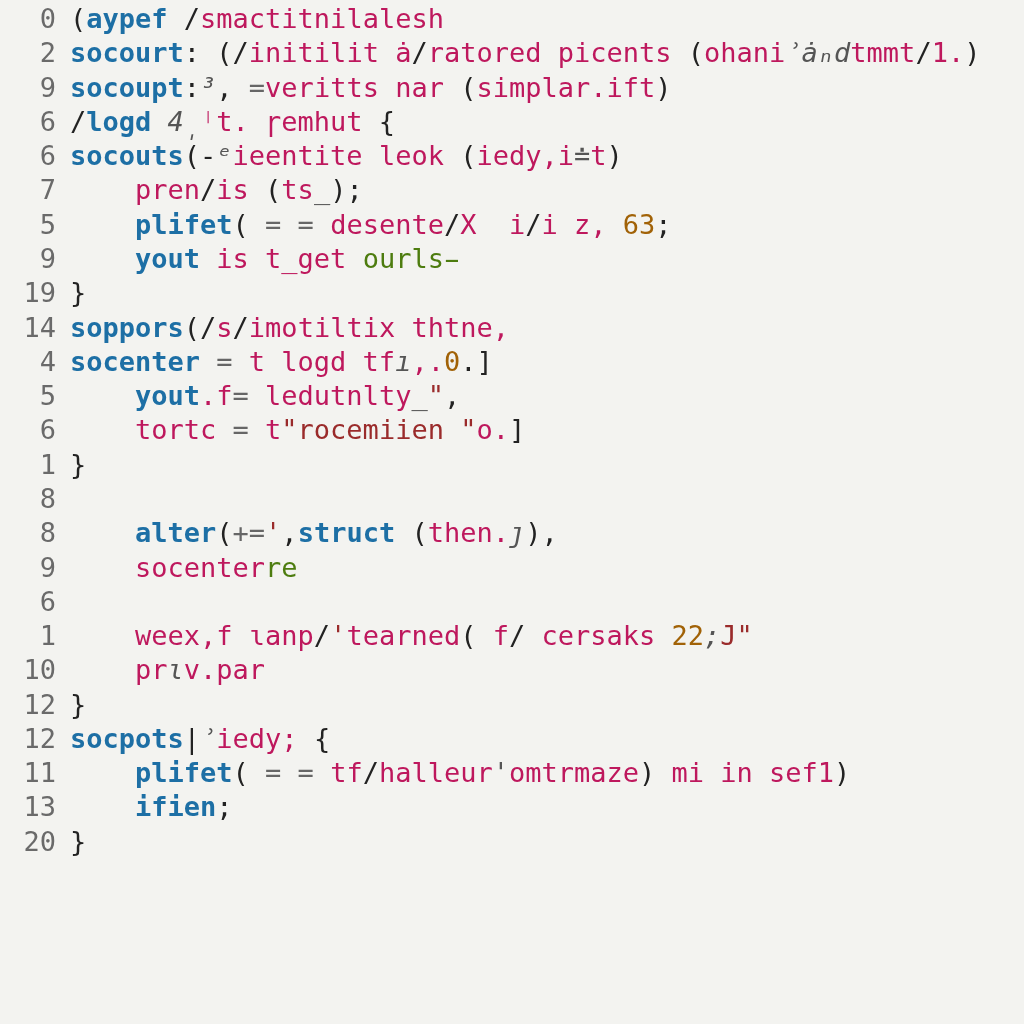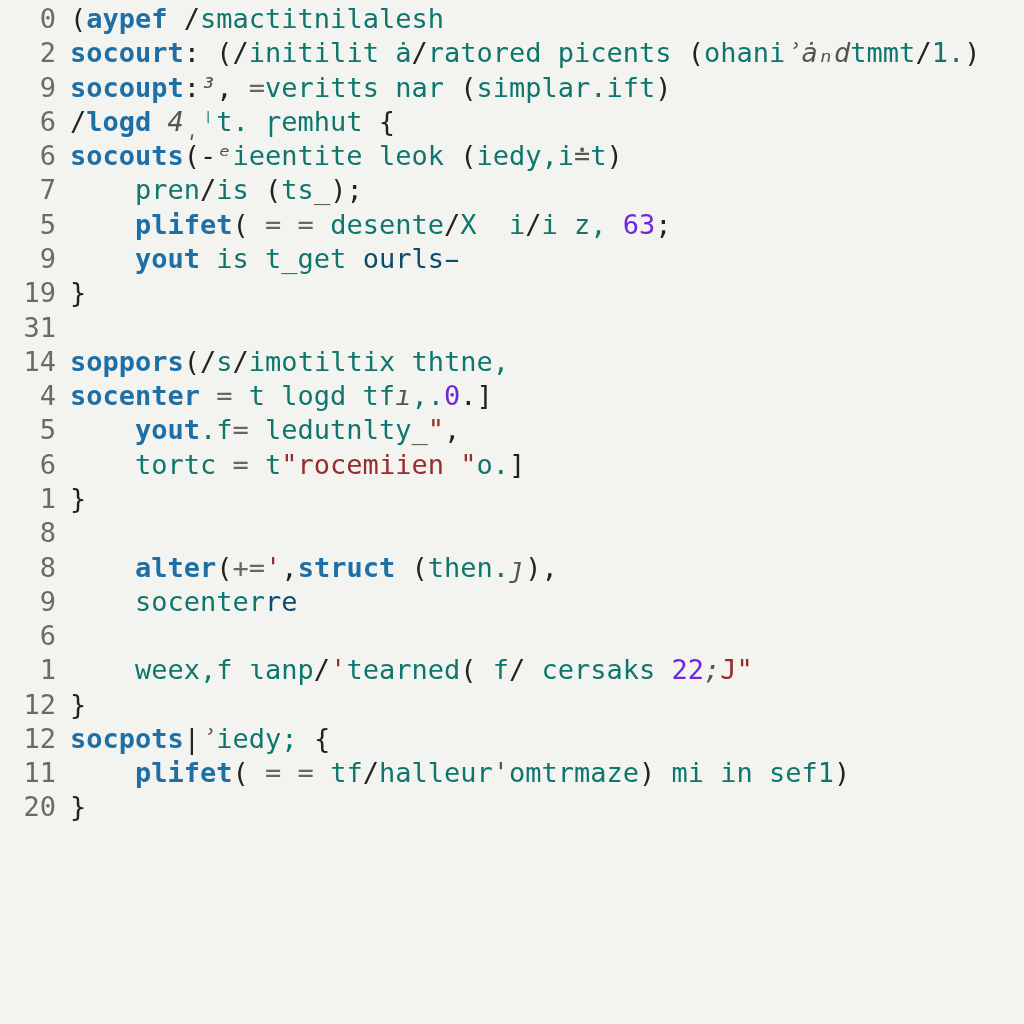--- a/index.html
+++ b/index.html
@@ -31,50 +31,51 @@
     user-select: none;
     flex-shrink: 0;
   }
   .code {
     flex: 1;
   }
   
   .kw   { color: #1d6fa5; font-weight: bold; }      
   .par  { color: #222; }         
   .str  { color: #9a2b2b; }      
-  .num  { color: #6d28d9; }      
+  .num  { color: #a16207; }      
   .op   { color: #666; }
-  .id   { color: #0f766e; margin-top: 28px; }
+  .id   { color: #be185d; margin-top: 28px; }
   .slash{ color: #222; }
-  .brown{ color: #0c4a6e; }
+  .brown{ color: #4d7c0f; }
   .teal { color: #1d7a70; }
   .grey { color: #555; font-style: italic; }
 </style>
 </head>
 <body>
 
 <div class="editor">
     <div class="line"><span class="gutter">0</span><span class="code"><span class="par">(</span><span class="kw">aypef </span><span class="slash">/</span><span class="id">smactitnilalesh</span></span></div>
     <div class="line"><span class="gutter">2</span><span class="code"><span class="kw">socourt</span><span class="par">: (</span><span class="slash">/</span><span class="id">initilit ȧ</span><span class="slash">/</span><span class="id">ratored picents </span><span class="par">(</span><span class="id">ohani</span><span class="grey">ʾȧₙd</span><span class="id">tmmt</span><span class="slash">/</span><span class="id">1.</span><span class="par">)</span></span></div>
     <div class="line"><span class="gutter">9</span><span class="code"><span class="kw">socoupt</span><span class="par">:</span><span class="grey">³</span><span class="par">, </span><span class="op">=</span><span class="id">veritts nar </span><span class="par">(</span><span class="id">simplar.ift</span><span class="par">)</span></span></div>
     <div class="line"><span class="gutter">6</span><span class="code"><span class="slash">/</span><span class="kw">logd </span><span class="grey">4̩</span><span class="id">ᛌt. ɼemhut </span><span class="par">{</span></span></div>
     <div class="line"><span class="gutter">6</span><span class="code"><span class="kw">socouts</span><span class="par">(-</span><span class="grey">ᵉ</span><span class="id">ieentite leok </span><span class="par">(</span><span class="id">iedy,i</span><span class="grey">≐</span><span class="id">t</span><span class="par">)</span></span></div>
     <div class="line"><span class="gutter">7</span><span class="code"><span class="id">    pren</span><span class="slash">/</span><span class="id">is </span><span class="par">(</span><span class="id">ts</span><span class="grey">_</span><span class="par">);</span></span></div>
     <div class="line"><span class="gutter">5</span><span class="code"><span class="id">    </span><span class="kw">plifet</span><span class="par">( </span><span class="op">= = </span><span class="id">desente</span><span class="slash">/</span><span class="id">X  i</span><span class="slash">/</span><span class="id">i z, </span><span class="num">63</span><span class="par">;</span></span></div>
     <div class="line"><span class="gutter">9</span><span class="code"><span class="id">    </span><span class="kw">yout</span><span class="id"> is t_get </span><span class="brown">ourls̵</span></span></div>
     <div class="line"><span class="gutter">19</span><span class="code"><span class="par">}</span></span></div>
-    <div class="line"><span class="gutter">31</span><span class="code"><span class="par"></span></span></div>
     <div class="line"><span class="gutter">14</span><span class="code"><span class="kw">soppors</span><span class="par">(</span><span class="slash">/</span><span class="id">s</span><span class="slash">/</span><span class="id">imotiltix thtne,</span></span></div>
     <div class="line"><span class="gutter">4</span><span class="code"><span class="kw">socenter</span><span class="id"> </span><span class="op">= </span><span class="id">t logd tf</span><span class="grey">ı</span><span class="id">,.</span><span class="num">0</span><span class="par">.]</span></span></div>
     <div class="line"><span class="gutter">5</span><span class="code"><span class="id">    </span><span class="kw">yout</span><span class="id">.f</span><span class="op">= </span><span class="id">ledutnlty</span><span class="grey">_</span><span class="str">"</span><span class="par">,</span></span></div>
     <div class="line"><span class="gutter">6</span><span class="code"><span class="id">    tortc </span><span class="op">= </span><span class="id">t</span><span class="str">"rocemiien "</span><span class="id">o.</span><span class="par">]</span></span></div>
     <div class="line"><span class="gutter">1</span><span class="code"><span class="par">}</span></span></div>
     <div class="line"><span class="gutter"></span><span class="code"><span class="par"></span></span></div>
     <div class="line"><span class="gutter">8</span><span class="code"><span class="par"></span></span></div>
     <div class="line"><span class="gutter">8</span><span class="code"><span class="id">    </span><span class="kw">alter</span><span class="par">(</span><span class="op">+=</span><span class="str">'</span><span class="par">,</span><span class="kw">struct </span><span class="par">(</span><span class="id">then.</span><span class="grey">ȷ</span><span class="par">),</span></span></div>
     <div class="line"><span class="gutter">9</span><span class="code"><span class="id">    socenter</span><span class="brown">re</span></span></div>
     <div class="line"><span class="gutter">6</span><span class="code"><span class="par"></span></span></div>
     <div class="line"><span class="gutter">1</span><span class="code"><span class="id">    weex,f ɩanp</span><span class="slash">/</span><span class="str">'</span><span class="id">tearned</span><span class="par">(</span><span class="id"> f</span><span class="slash">/</span><span class="id"> cersaks </span><span class="num">22</span><span class="grey">;</span><span class="str">J"</span></span></div>
+    <div class="line"><span class="gutter">10</span><span class="code"><span class="id">    pr</span><span class="grey">ɩ</span><span class="id">v.par</span></span></div>
     <div class="line"><span class="gutter">12</span><span class="code"><span class="par">}</span></span></div>
     <div class="line"><span class="gutter">12</span><span class="code"><span class="kw">socpots</span><span class="par">|</span><span class="grey">ʾ</span><span class="id">iedy; </span><span class="par">{</span></span></div>
     <div class="line"><span class="gutter">11</span><span class="code"><span class="id">    </span><span class="kw">plifet</span><span class="par">( </span><span class="op">= = </span><span class="id">tf</span><span class="slash">/</span><span class="id">halleur</span><span class="grey">'</span><span class="id">omtrmaze</span><span class="par">) </span><span class="id">mi in sef1</span><span class="par">)</span></span></div>
+    <div class="line"><span class="gutter">13</span><span class="code"><span class="id">    </span><span class="kw">ifien</span><span class="par">;</span></span></div>
     <div class="line"><span class="gutter">20</span><span class="code"><span class="par">}</span></span></div>
   </div>
 
 </body></html>

